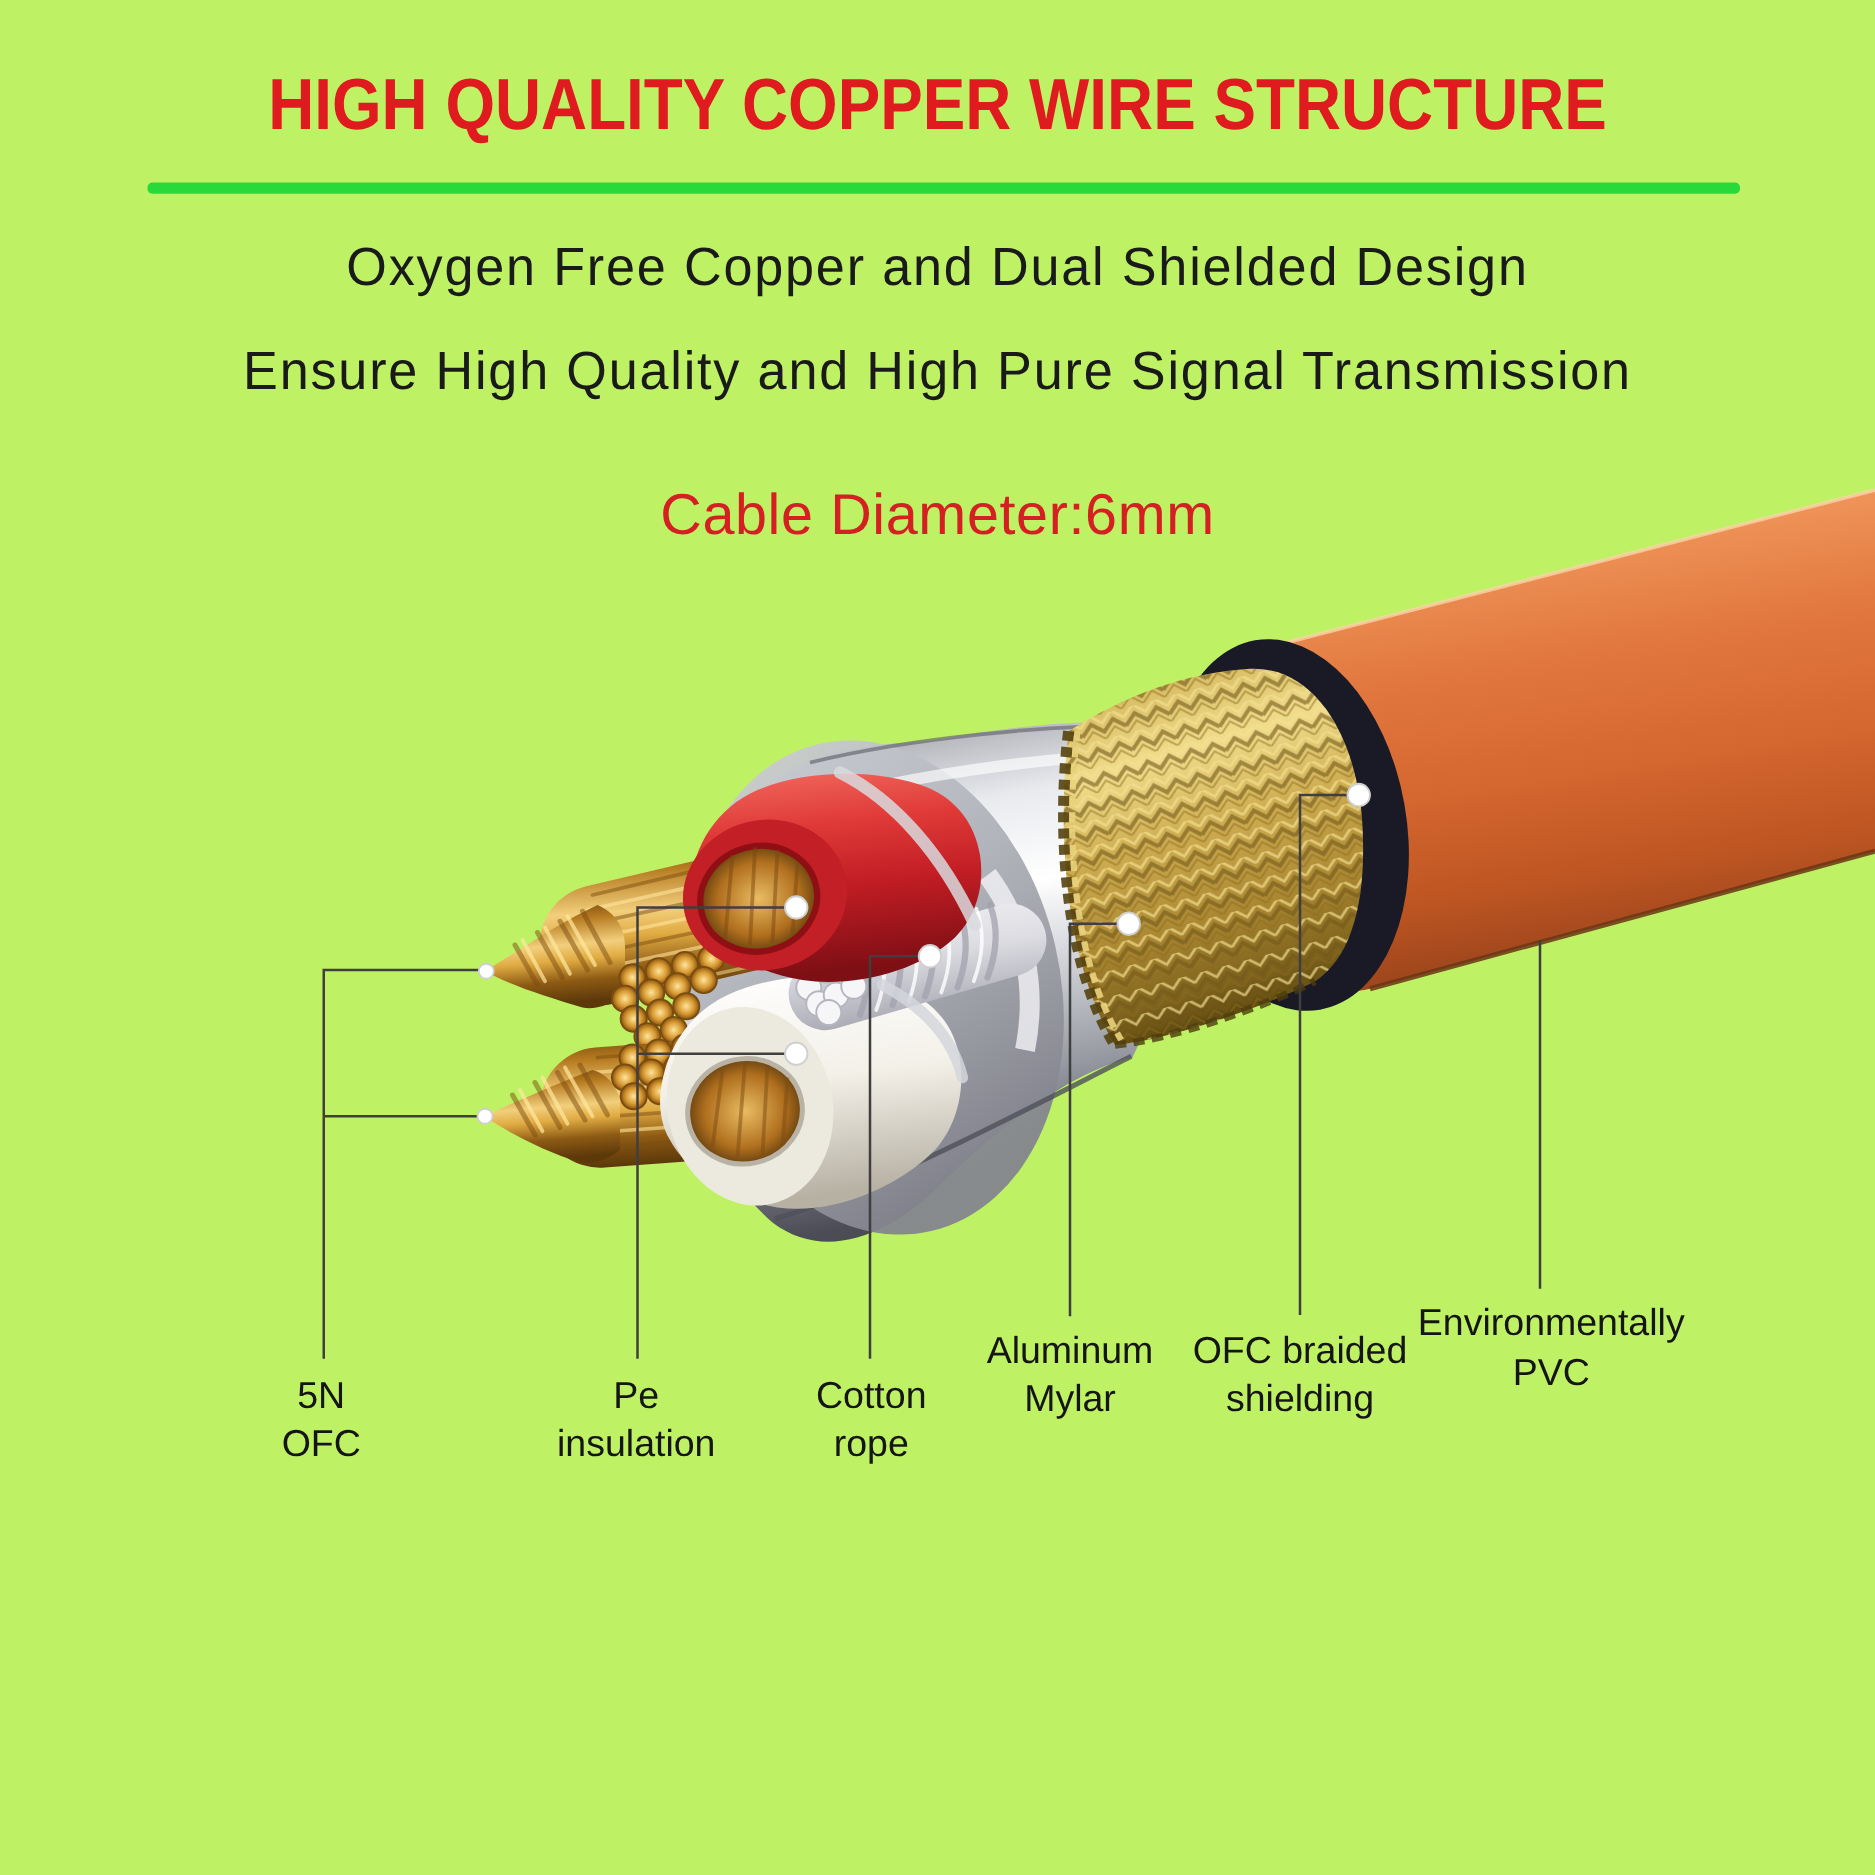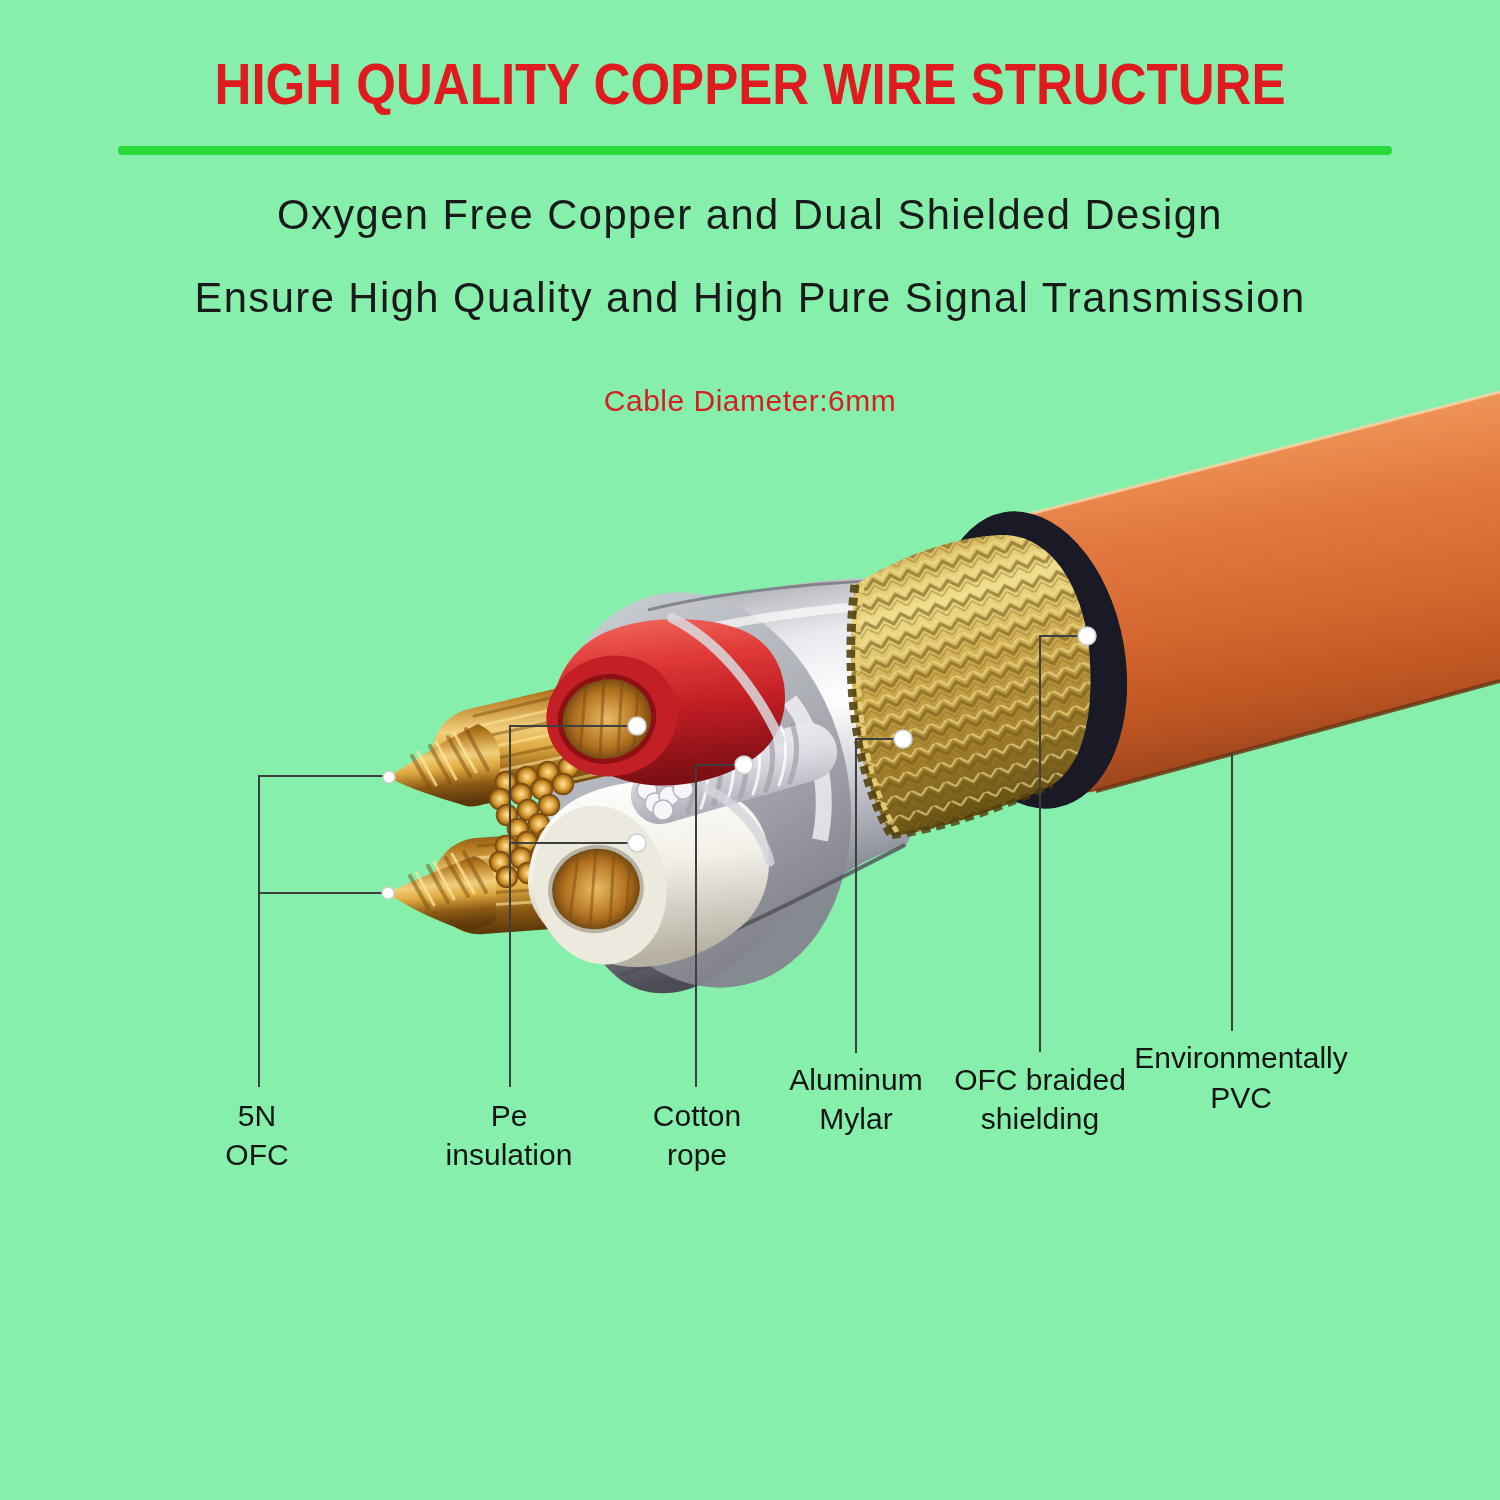--- a/index.html
+++ b/index.html
@@ -1,28 +1,28 @@
 <!DOCTYPE html>
 <html><head>
 <meta charset="utf-8">
 <style>
   html,body{margin:0;padding:0;background:#ffffff;}
-  .canvas{position:relative;width:1500px;height:1500px;background:#86efac;overflow:hidden;
+  .canvas{position:relative;width:1500px;height:1500px;background:#bef264;overflow:hidden;
           font-family:"Liberation Sans",sans-serif;}
   .title{position:absolute;top:50px;left:0;width:1500px;text-align:center;
          font-size:58px;font-weight:700;color:#e01b20;letter-spacing:0px;
          transform:scaleX(0.88);transform-origin:center;white-space:nowrap;}
   .underline{position:absolute;top:146px;left:118px;width:1274px;height:9px;
              background:#28d93a;border-radius:4px;}
   .sub{position:absolute;left:0;width:1500px;text-align:center;color:#1a1a1a;
        font-size:43px;letter-spacing:1.5px;white-space:nowrap;transform:scaleX(0.97);transform-origin:center;}
   .sub1{top:190px;}
   .sub2{top:273px;}
   .diameter{position:absolute;top:384px;left:0;width:1500px;text-align:center;
-            font-size:30px;color:#d42023;letter-spacing:0.5px;}
+            font-size:46px;color:#d42023;letter-spacing:0.5px;}
   svg.diagram{position:absolute;left:0;top:0;}
   svg text{font-family:"Liberation Sans",sans-serif;font-size:30px;fill:#151515;text-anchor:middle;}
 </style>
 </head>
 <body>
 
 <div class="canvas">
 
   <div class="title">HIGH QUALITY COPPER WIRE STRUCTURE</div>
   <div class="underline"></div>

